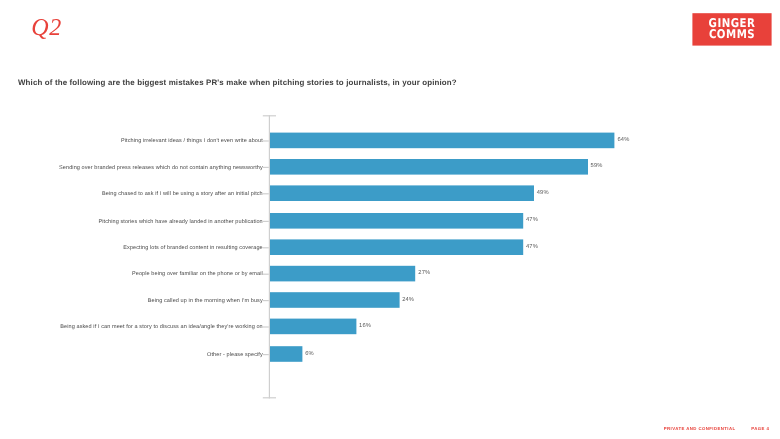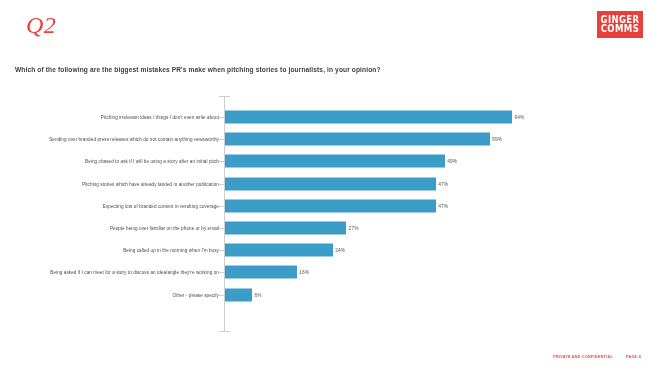--- a/index.html
+++ b/index.html
@@ -16,32 +16,32 @@
     -webkit-font-smoothing: antialiased;
   }
 
   
   #slide-title {
     position: absolute;
     left: 26px;
     top: 13px;
     font-family: "Liberation Serif", serif;
     font-style: italic;
-    font-size: 24px;
+    font-size: 20px;
     font-weight: 400;
     color: #E8413A;
     letter-spacing: 0.5px;
     line-height: 1;
   }
 
   #brand-logo {
     position: absolute;
     right: 7px;
     top: 11px;
-    width: 46px;
+    width: 66px;
     height: 27px;
     background: #E8413A;
     display: flex;
     flex-direction: column;
     align-items: center;
     justify-content: center;
     line-height: 1.02;
   }
   #brand-logo .logo-line {
     color: #ffffff;

